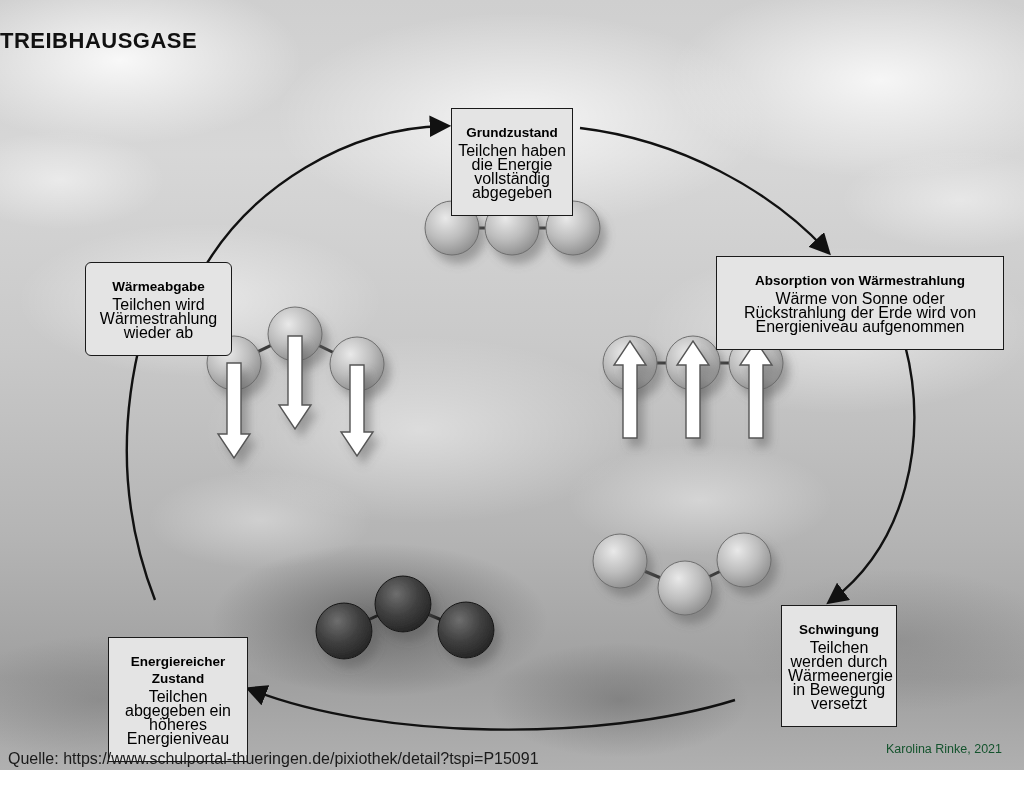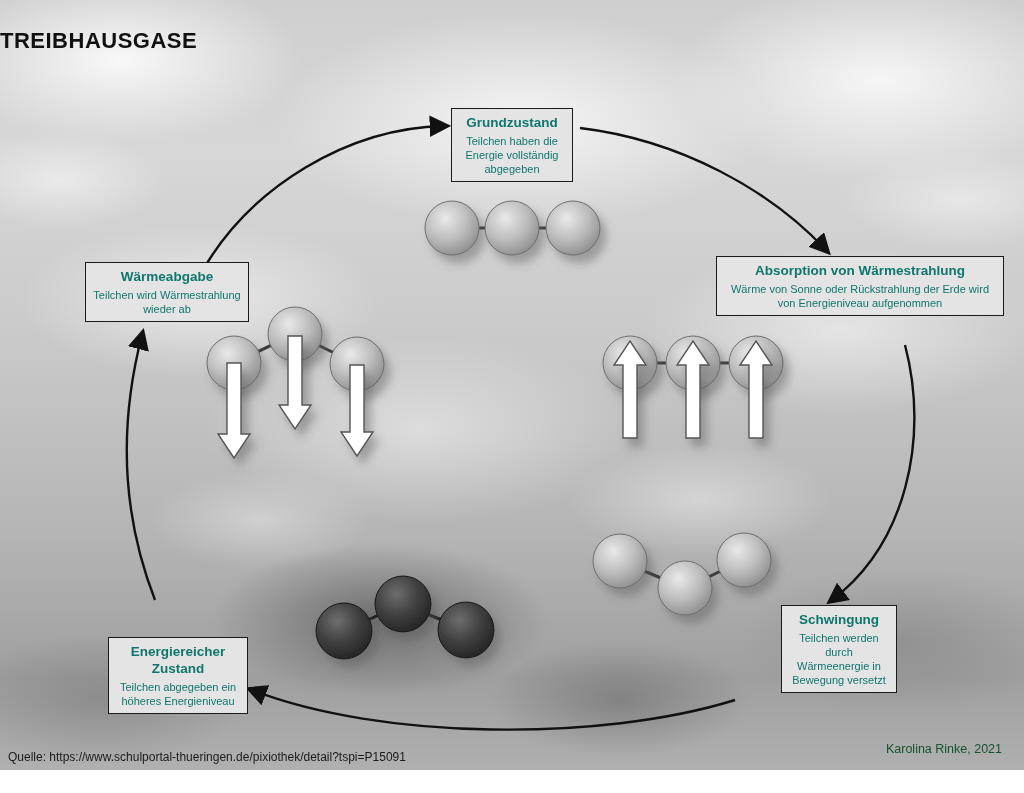--- a/index.html
+++ b/index.html
@@ -54,60 +54,60 @@
     font-size: 22px;
     font-weight: bold;
     letter-spacing: 0.5px;
     color: #111;
   }
   .box {
     position: absolute;
     background: #e4e4e4;
     border: 1px solid #1a1a1a;
     text-align: center;
-    color: #0f766e;
-    padding: 5px 6px;
+    color: #000000;
+    padding: 15px 6px;
     box-sizing: border-box;
   }
   .box .head {
     font-weight: bold;
     font-size: 13.5px;
     line-height: 17px;
     margin-bottom: 3px;
   }
   .box .body {
-    font-size: 11px;
+    font-size: 16px;
     line-height: 14px;
   }
   #box-grundzustand { left: 451px; top: 108px; width: 122px; }
   #box-absorption   { left: 716px; top: 256px; width: 288px; }
   #box-schwingung   { left: 781px; top: 605px; width: 116px; }
   #box-energie      { left: 108px; top: 605px; width: 140px; margin-top: 32px; }
-  #box-waermeabgabe { left: 85px; top: 262px; width: 164px; }
+  #box-waermeabgabe { left: 85px; top: 262px; width: 147px; border-radius: 6px; }
 
   #credit {
     position: absolute;
     right: 22px;
     top: 742px;
     font-size: 12.5px;
     color: #14532d;
   }
   #source-bar {
     position: absolute;
     left: 0;
     top: 770px;
     width: 1024px;
     height: 23px;
     background: #ffffff;
   }
   #source-text {
     position: absolute;
     left: 8px;
     top: 750px;
-    font-size: 12px;
+    font-size: 16px;
     color: #1a1a1a;
   }
   svg.layer {
     position: absolute;
     left: 0;
     top: 0;
     width: 1024px;
     height: 793px;
     pointer-events: none;
   }

